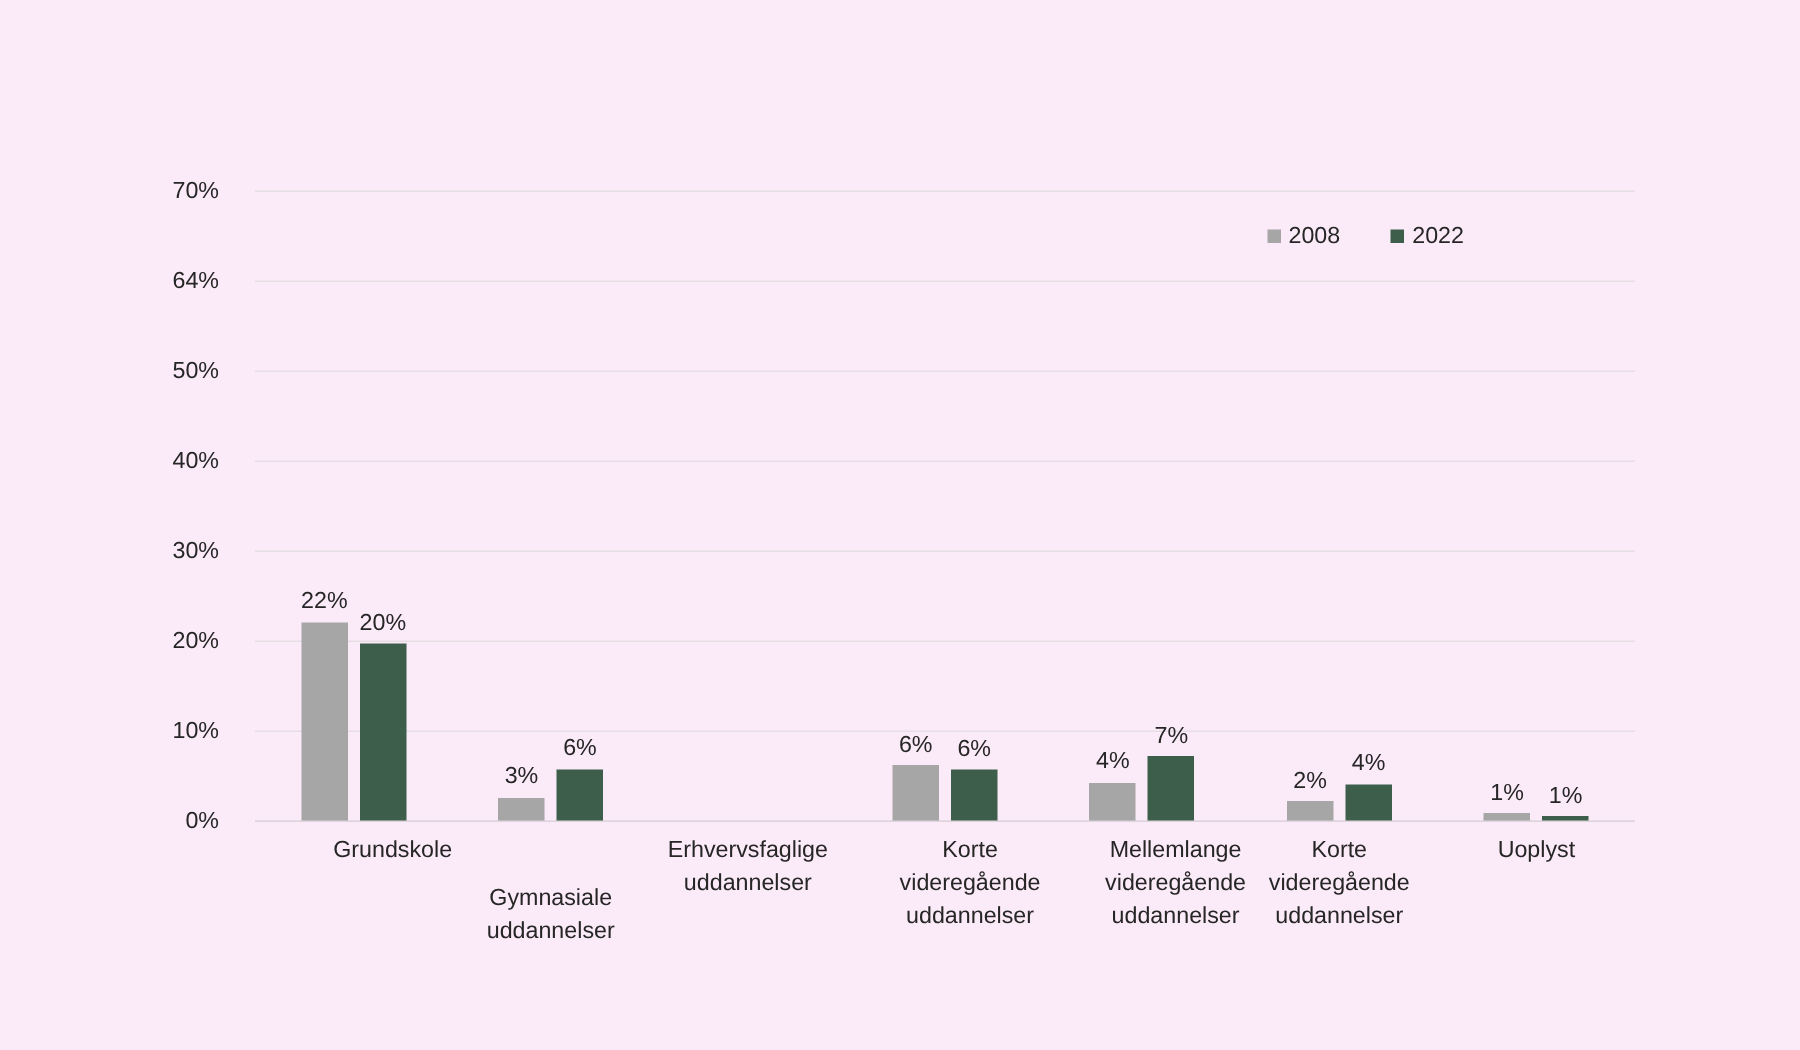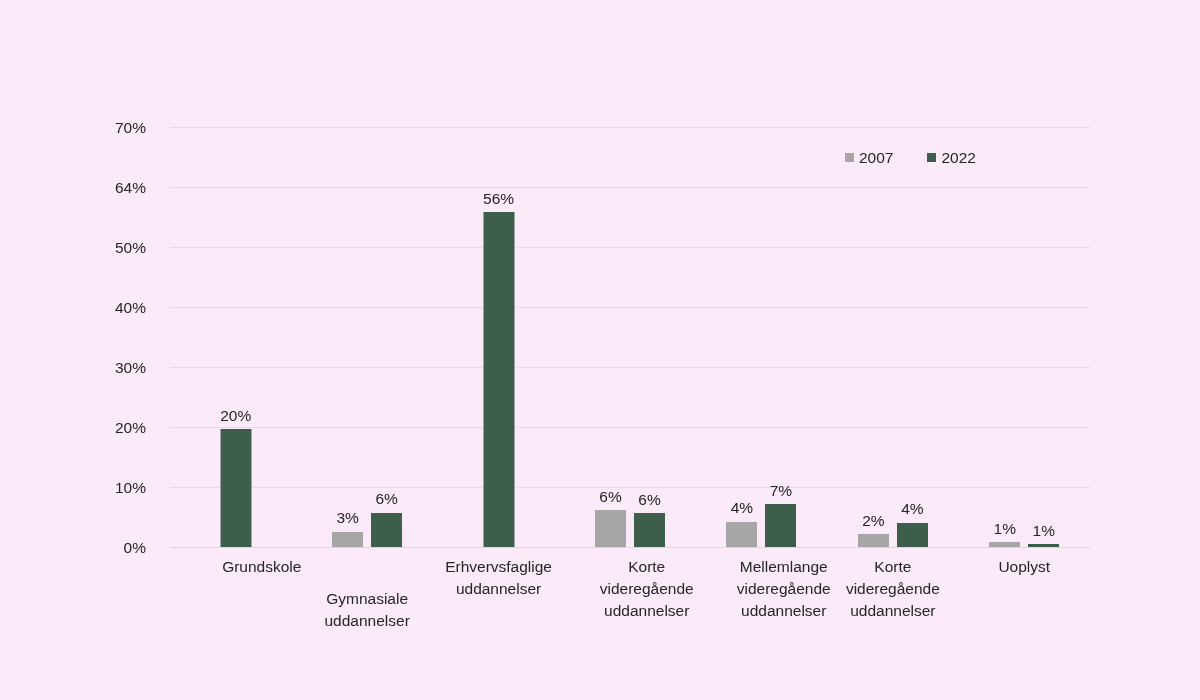--- a/index.html
+++ b/index.html
@@ -174,43 +174,43 @@
         <div class="gridline" style="bottom: 180px;"></div>
         <div class="gridline" style="bottom: 240px;"></div>
         <div class="gridline" style="bottom: 300px;"></div>
         <div class="gridline" style="bottom: 360px;"></div>
         <div class="gridline" style="bottom: 420px;"></div>
       </div>
     <div class="groups">
         <div class="group" style="left: 0px; width: 131.429px;">
           <div class="bars">
             <div class="bar-wrap">
+              <div class="bar-label" style="bottom: 139.2px;">22%</div>
+              <div class="bar s2012" title="2012 Grundskole: 22%" style="height: 133.2px; background: rgb(166, 166, 166);"></div>
+            </div>
+            <div class="bar-wrap">
               <div class="bar-label" style="bottom: 124.8px;">20%</div>
               <div class="bar s2022" title="2022 Grundskole: 20%" style="height: 118.8px; background: rgb(62, 94, 76);"></div>
             </div>
           </div>
         </div>
         <div class="group" style="left: 131.429px; width: 131.429px;">
           <div class="bars">
             <div class="bar-wrap">
               <div class="bar-label" style="bottom: 22.2px;">3%</div>
               <div class="bar s2012" title="2012 Gymnasiale uddannelser: 3%" style="height: 16.2px; background: rgb(166, 166, 166);"></div>
             </div>
             <div class="bar-wrap">
               <div class="bar-label" style="bottom: 41.4px;">6%</div>
               <div class="bar s2022" title="2022 Gymnasiale uddannelser: 6%" style="height: 35.4px; background: rgb(62, 94, 76);"></div>
             </div>
           </div>
         </div>
         <div class="group" style="left: 262.857px; width: 131.429px;">
           <div class="bars">
-            <div class="bar-wrap">
-              <div class="bar-label" style="bottom: 342px;">56%</div>
-              <div class="bar s2022" title="2022 Erhvervsfaglige uddannelser: 56%" style="height: 336px; background: rgb(62, 94, 76);"></div>
-            </div>
           </div>
         </div>
         <div class="group" style="left: 394.286px; width: 131.429px;">
           <div class="bars">
             <div class="bar-wrap">
               <div class="bar-label" style="bottom: 43.8px;">6%</div>
               <div class="bar s2012" title="2012 Korte videregående uddannelser: 6%" style="height: 37.8px; background: rgb(166, 166, 166);"></div>
             </div>
             <div class="bar-wrap">
               <div class="bar-label" style="bottom: 40.8px;">6%</div>
@@ -286,21 +286,21 @@
         <span>uddannelser</span>
       </div>
       <div class="cat-label" style="left: 788.571px; width: 131.429px;">
         <span>Uoplyst</span>
       </div>
     </div>
 
   <div class="legend">
       <div class="legend-item">
         <span class="legend-swatch" style="background: rgb(166, 166, 166);"></span>
-        <span class="legend-label">2007</span>
+        <span class="legend-label">2008</span>
       </div>
       <div class="legend-item">
         <span class="legend-swatch" style="background: rgb(62, 94, 76);"></span>
         <span class="legend-label">2022</span>
       </div>
     </div>
 
 </div>
 
 </body></html>

